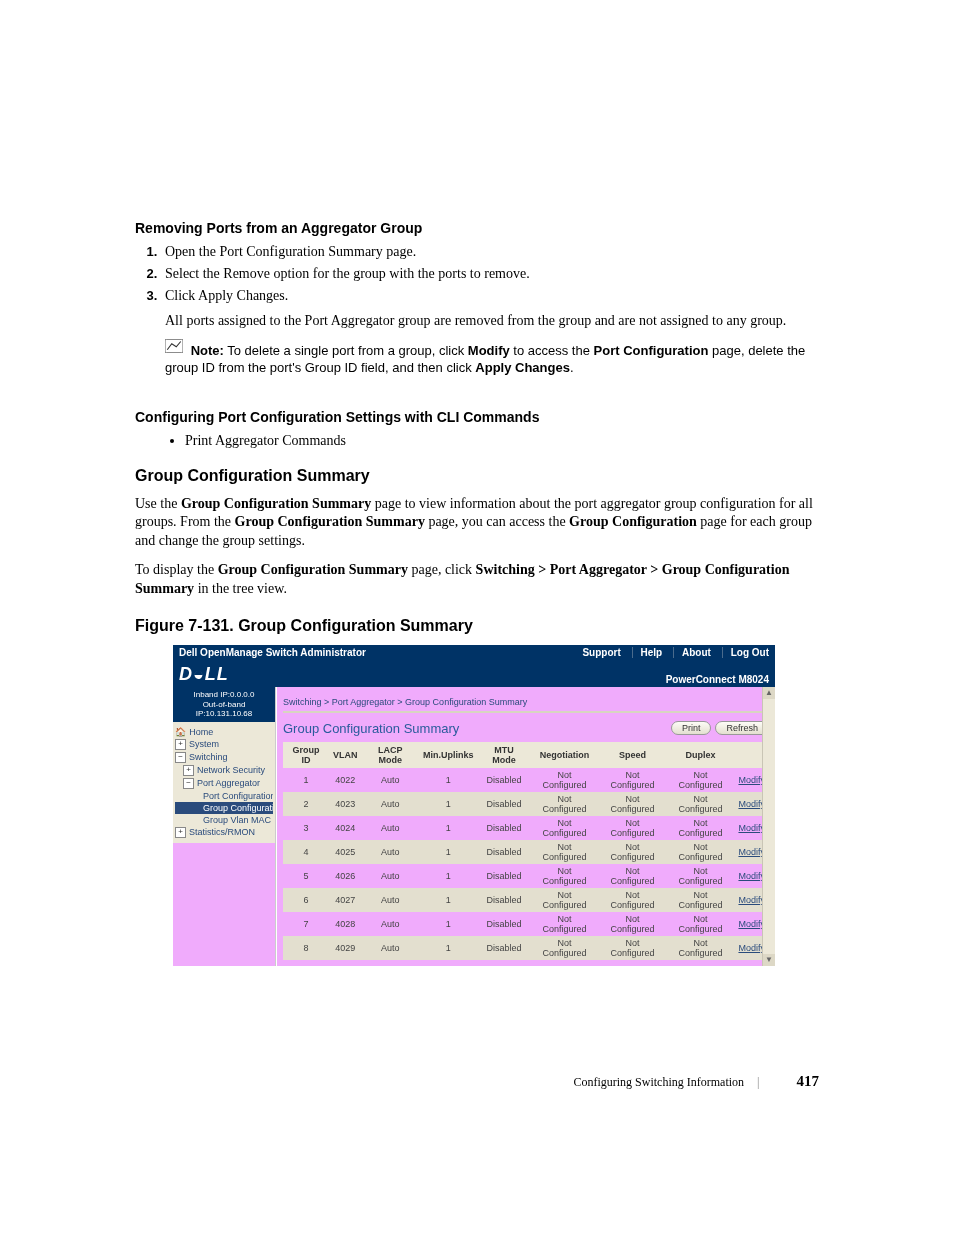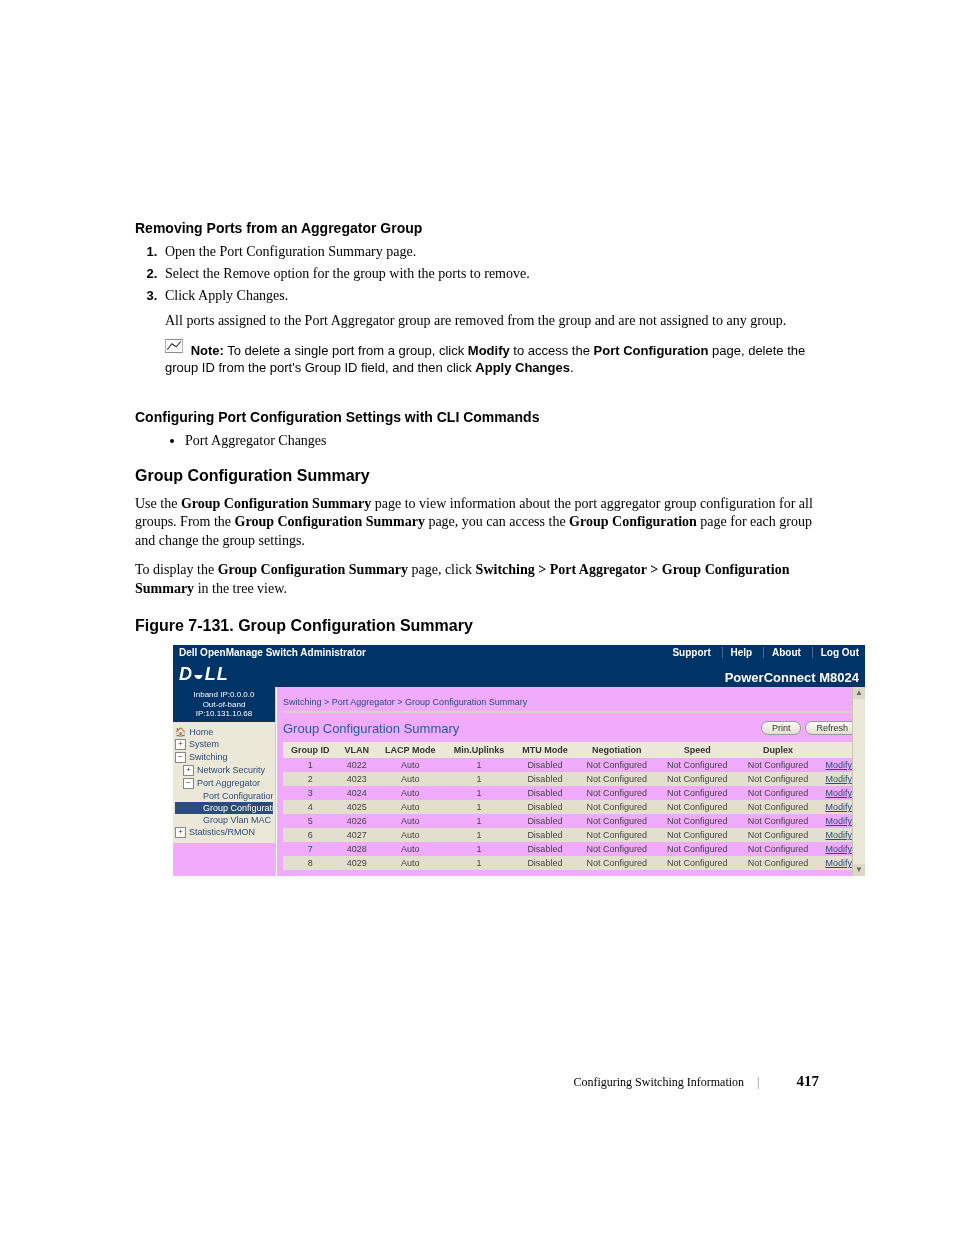--- a/index.html
+++ b/index.html
@@ -77,21 +77,21 @@
     margin: 18px 0 10px 0;
   }
   .figure-caption {
     font-family: Arial, Helvetica, sans-serif;
     font-weight: bold;
     font-size: 16px;
     margin: 18px 0 10px 0;
   }
   
   .shot {
-    width: 692px;
+    width: 602px;
     margin-left: 38px;
     font-family: Arial, Helvetica, sans-serif;
   }
   .shot-top {
     background: #003366;
     color: #fff;
     font-size: 10px;
     font-weight: bold;
     display: flex;
     justify-content: space-between;
@@ -114,21 +114,21 @@
   .dell-logo {
     color: #fff;
     font-weight: bold;
     font-style: italic;
     font-size: 18px;
     letter-spacing: 1px;
     font-family: Arial, Helvetica, sans-serif;
   }
   .model {
     color: #fff;
-    font-size: 13px;
+    font-size: 10px;
     font-weight: bold;
   }
   .shot-body {
     display: flex;
     background: #f0abfc;
   }
   .sidebar {
     width: 102px;
     font-size: 9px;
     border-right: 1px solid #ccc;
@@ -294,21 +294,21 @@
           <path d="M3 14 L9 6 L15 10 L21 3" stroke="#333" fill="none" stroke-width="1.5"></path>
         </svg>
     </span>
     <span class="sans-b">Note:</span><span> To delete a single port from a group, click </span><span class="sans-b">Modify</span><span> to access the </span><span class="sans-b">Port Configuration</span><span> page, delete the group ID from the port's Group ID field, and then click </span><span class="sans-b">Apply Changes</span><span>.</span>
   </div>
 
   <div class="section-title" style="margin-top:32px">Configuring Port Configuration Settings with CLI Commands</div>
 
 
   <ul class="bullet">
-    <li>Port Aggregator Changes</li>
+    <li>Print Aggregator Commands</li>
   </ul>
 
   <div class="h2">Group Configuration Summary</div>
 
   <p class="body-p">
     <span>Use the </span><span class="b">Group Configuration Summary</span><span> page to view information about the port aggregator group configuration for all groups. From the </span><span class="b">Group Configuration Summary</span><span> page, you can access the </span><span class="b">Group Configuration</span><span> page for each group and change the group settings.</span>
   </p>
 
   <p class="body-p">
     <span>To display the </span><span class="b">Group Configuration Summary</span><span> page, click </span><span class="b">Switching &gt; Port Aggregator &gt; Group Configuration Summary</span><span> in the tree view.</span>

